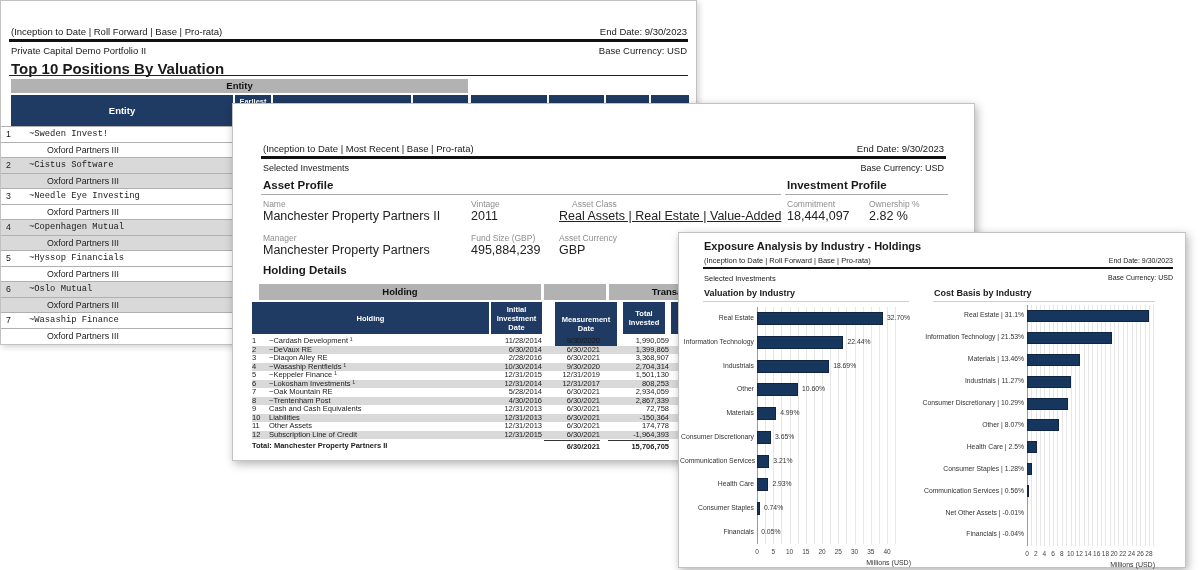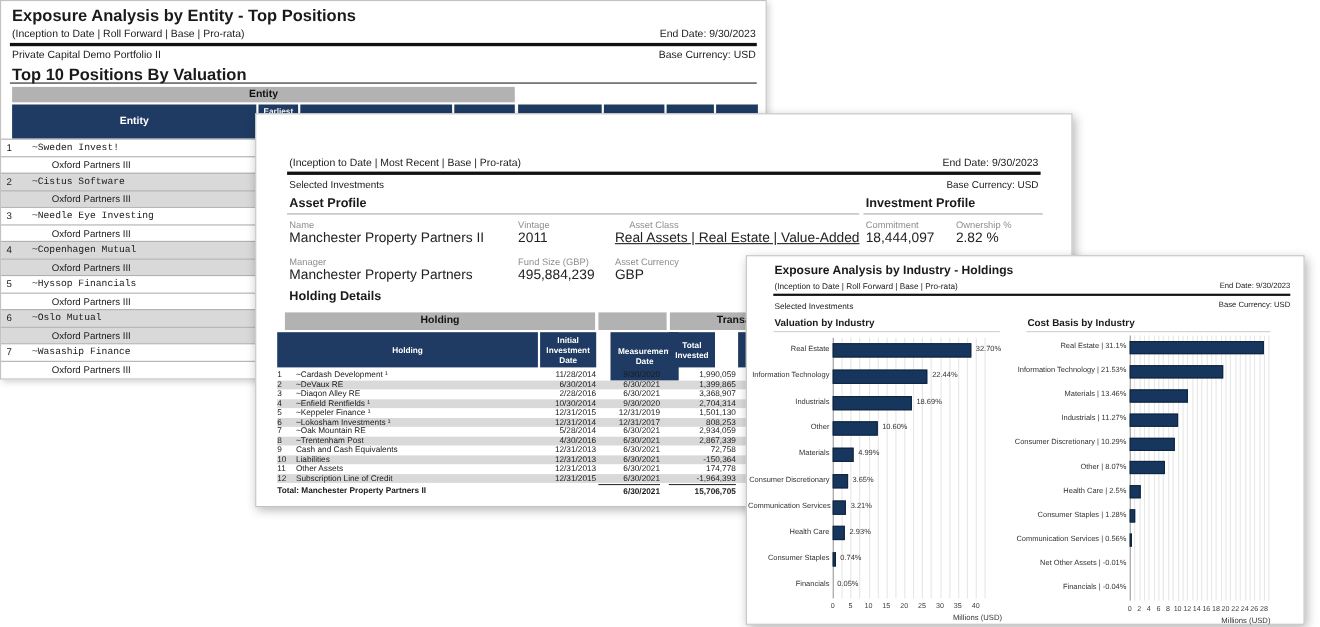--- a/index.html
+++ b/index.html
@@ -72,21 +72,20 @@
   .c-val   { position:absolute; font-size:6.8px; color:#333; white-space:nowrap; }
   .c-grid  { position:absolute; width:1px; background:#e7e7e7; }
   .c-grid.zero { background:#9a9a9a; }
   .c-tick  { position:absolute; font-size:6.5px; color:#444; transform:translateX(-50%); }
   .c-xlab  { position:absolute; font-size:7px; color:#333; }
 </style>
 </head>
 <body>
 
 <div class="win" id="win1">
-  <div class="abs r1-title b">Exposure Analysis by Entity - Top Positions</div>
   <div class="abs r1-sub">(Inception to Date | Roll Forward | Base | Pro-rata)</div>
   <div class="abs r1-end">End Date: 9/30/2023</div>
   <div class="rule-thick" style="left:8px; right:8px; top:38px;"></div>
   <div class="abs r1-port">Private Capital Demo Portfolio II</div>
   <div class="abs r1-cur">Base Currency: USD</div>
   <div class="abs r1-sec b">Top 10 Positions By Valuation</div>
   <div class="rule-thin" style="left:8px; right:8px; top:74px;"></div>
 
   <div class="abs" id="w1-grp">
     <div class="grp-cell" style="left:10px; width:457px;">Entity</div>
@@ -205,21 +204,21 @@
     <div class="w2-grp-cell" style="left:26px; width:282px;">Holding</div>
     <div class="w2-grp-cell" style="left:311px; width:62px;"></div>
     <div class="w2-grp-cell" style="left:376px; width:144px;">Transactions</div>
     <div class="w2-grp-cell" style="left:523px; width:192px;"></div>
   </div>
 
   <div class="abs" id="w2-hdr">
     <div class="navy-cell" style="left:19px; width:237px; height:32px; font-size:7.5px;">Holding</div>
     <div class="navy-cell" style="left:258px; width:51px; height:32px; font-size:7.5px; padding:0 4px;">Initial Investment Date</div>
     <div class="navy-cell" style="left:322px; width:62px; height:44px; font-size:7.5px; padding:16px 6px;">Measurement Date</div>
-    <div class="navy-cell" style="left:375px; width:42px; height:32px; font-size:7.5px;">Total Invested</div>
+    <div class="navy-cell" style="left:390px; width:42px; height:32px; font-size:7.5px;">Total Invested</div>
     <div class="navy-cell" style="left:438px; width:82px; height:32px;"></div>
     <div class="navy-cell" style="left:523px; width:192px; height:32px;"></div>
   </div>
 
   <div class="abs" id="w2-rows">
       <div class="h-row">
         <span class="h-num">1</span>
         <span class="h-name">~Cardash Development ¹</span>
         <span class="h-init">11/28/2014</span>
         <span class="h-meas">9/30/2020</span>
@@ -234,21 +233,21 @@
       </div>
       <div class="h-row">
         <span class="h-num">3</span>
         <span class="h-name">~Diaqon Alley RE</span>
         <span class="h-init">2/28/2016</span>
         <span class="h-meas">6/30/2021</span>
         <span class="h-inv">3,368,907</span>
       </div>
       <div class="h-row shaded">
         <span class="h-num">4</span>
-        <span class="h-name">~Enfield Rentfields ¹</span>
+        <span class="h-name">~Wasaship Rentfields ¹</span>
         <span class="h-init">10/30/2014</span>
         <span class="h-meas">9/30/2020</span>
         <span class="h-inv">2,704,314</span>
       </div>
       <div class="h-row">
         <span class="h-num">5</span>
         <span class="h-name">~Keppeler Finance ¹</span>
         <span class="h-init">12/31/2015</span>
         <span class="h-meas">12/31/2019</span>
         <span class="h-inv">1,501,130</span>

